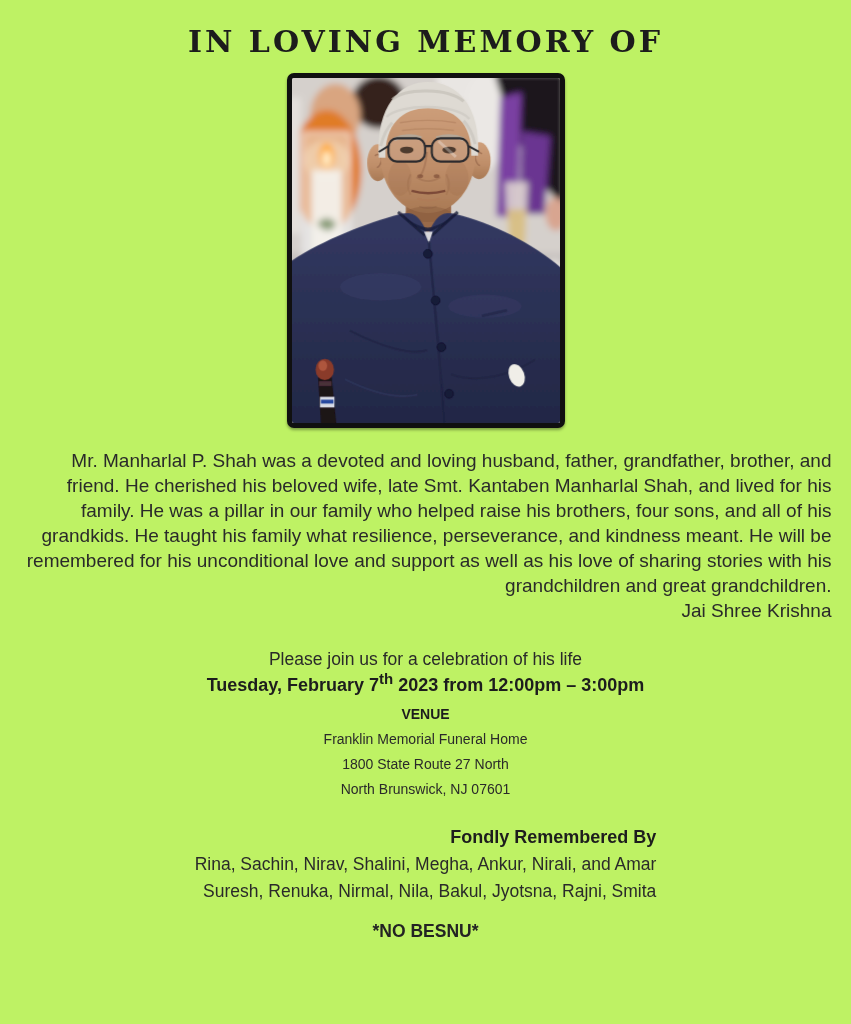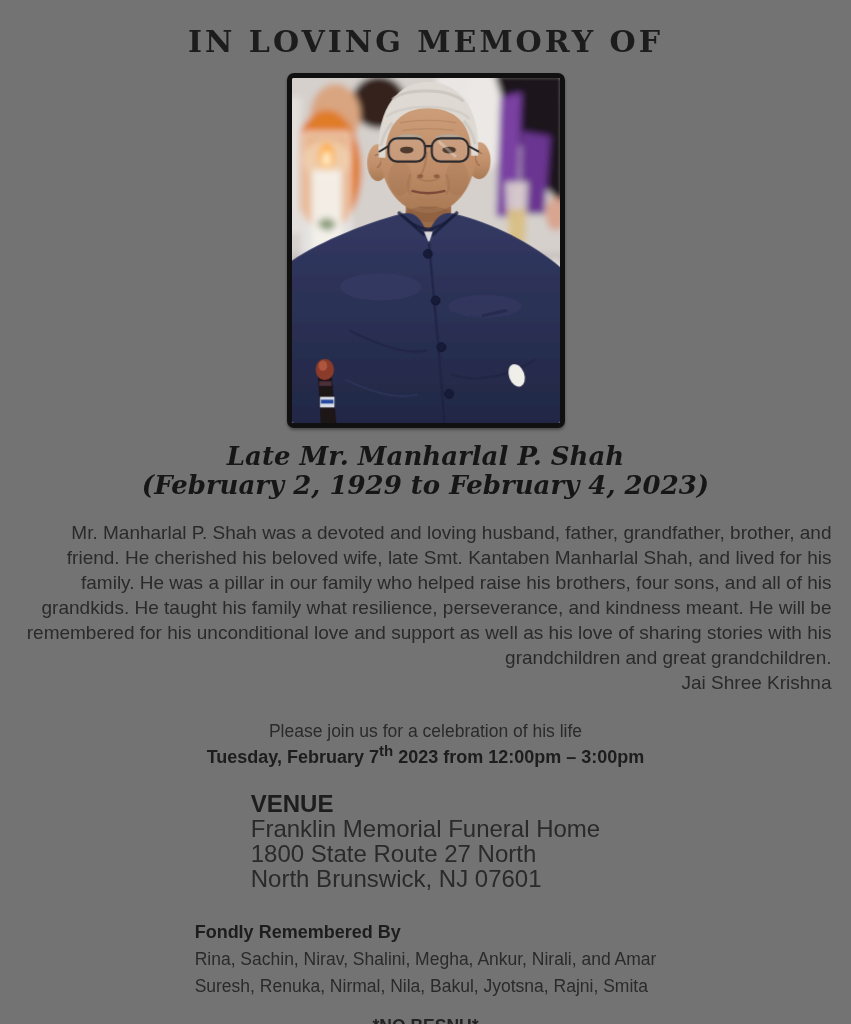--- a/index.html
+++ b/index.html
@@ -8,21 +8,21 @@
     background: #ffffff;
     overflow: hidden;
     font-family: "Liberation Sans", sans-serif;
     color: #262626;
   }
   .page {
     width: 851px; height: 1024px;
     display: flex;
     flex-direction: column;
     align-items: center;
-    background: #737373;
+    background: #bef264;
   }
   .memorial-title {
     margin-top: 26px;
     font-family: "DejaVu Serif", "Liberation Serif", serif;
     font-weight: 700;
     font-size: 30px;
     line-height: 32px;
     letter-spacing: 3px;
     color: #1c1c1c;
     text-align: center;
@@ -65,30 +65,30 @@
     color: #2a2a2a;
   }
   .invitation .when {
     font-weight: 700;
     font-size: 18px;
     line-height: 26px;
     color: #1d1d1d;
   }
   .invitation .when sup { font-size: 15px; line-height: 0; }
   .venue-block {
-    margin-top: 21px;
-    text-align: left;
-    font-size: 24px;
+    margin-top: 4px;
+    text-align: center;
+    font-size: 14px;
     line-height: 25px;
     color: #2a2a2a;
   }
   .venue-block .heading { font-weight: 700; color: #1d1d1d; }
   .remembrance-block {
-    margin-top: 28px;
-    text-align: left;
+    margin-top: 22px;
+    text-align: right;
     font-size: 17.5px;
     line-height: 27px;
     color: #2a2a2a;
   }
   .remembrance-block .heading { font-weight: 700; font-size: 18px; color: #1d1d1d; }
   .footer-note {
     margin-top: 16px;
     text-align: center;
     font-size: 17.5px;
     font-weight: 600;
@@ -237,24 +237,20 @@
           <rect x="28" y="312" width="13" height="5" fill="#4a3038"></rect>
           <rect x="29" y="328" width="15" height="11" fill="#d8dce6"></rect>
           <rect x="30" y="331" width="13" height="4" fill="#2848a0"></rect>
         </g>
 
         <ellipse cx="233" cy="306" rx="8" ry="12" fill="#f0eee8" transform="rotate(-20 233 306)"></ellipse>
       </g>
     </svg>
   </div>
 
-  <div class="name-block">
-    <div>Late Mr. Manharlal P. Shah</div>
-    <div>(February 2, 1929 to February 4, 2023)</div>
-  </div>
 
   <div class="obituary">
     <div>Mr. Manharlal P. Shah was a devoted and loving husband, father, grandfather, brother, and friend. He cherished his beloved wife, late Smt. Kantaben Manharlal Shah, and lived for his family. He was a pillar in our family who helped raise his brothers, four sons, and all of his grandkids. He taught his family what resilience, perseverance, and kindness meant. He will be remembered for his unconditional love and support as well as his love of sharing stories with his grandchildren and great grandchildren.</div>
     <div class="closing">Jai Shree Krishna</div>
   </div>
 
   <div class="invitation">
     <div>Please join us for a celebration of his life</div>
     <div class="when"><span>Tuesday, February 7</span><sup>th</sup><span> 2023 from 12:00pm – 3:00pm</span></div>
   </div>

